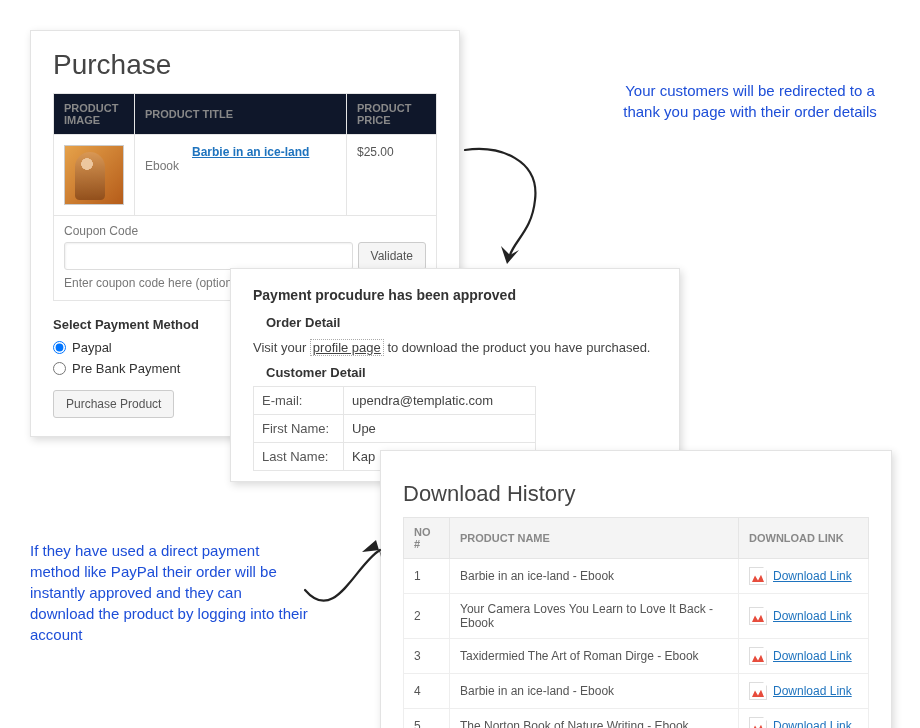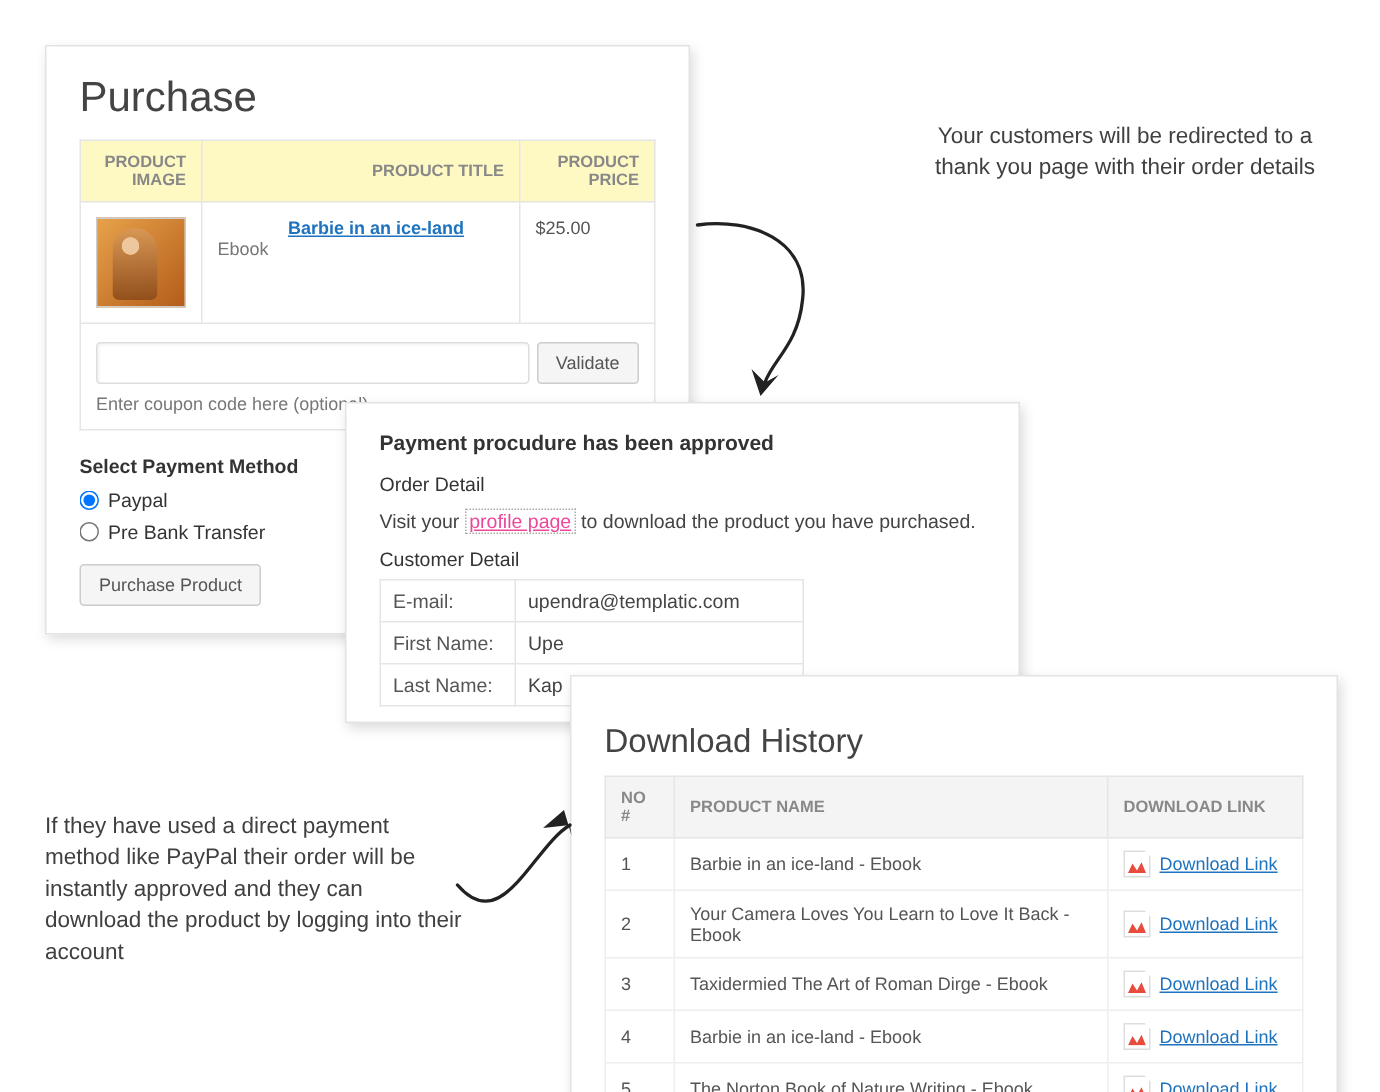--- a/index.html
+++ b/index.html
@@ -36,24 +36,24 @@
     color: #444;
     margin: 0 0 12px 0;
   }
   table.product {
     width:100%;
     border-collapse: collapse;
     font-size: 12px;
     color:#555;
   }
   table.product th {
-    text-align:right;
+    text-align:left;
     padding:8px 10px;
     border:1px solid #e5e5e5;
-    background:#fef9c3;
+    background:#0f172a;
     font-weight: 700;
     color:#888;
     font-size:11px;
   }
   table.product td {
     padding:10px;
     border:1px solid #e5e5e5;
     vertical-align: top;
   }
   .thumb {
@@ -113,37 +113,37 @@
   .radio-row input { margin:0; }
 
   
   #approved-card {
     left: 230px;
     top: 268px;
     width: 450px;
     padding-bottom: 10px;
   }
   #approved-card h2 { font-size:14px; font-weight:700; margin:0 0 12px 0; }
-  #approved-card h3 { font-size:13px; font-weight:400; margin:8px 0 6px 0; }
+  #approved-card h3 { font-size:13px; font-weight:700; margin:8px 0 6px 13px; }
 
   table.simple {
     width:100%;
     border-collapse: collapse;
     font-size:13px;
     color:#444;
   }
   table.simple th, table.simple td {
     border:1px solid #e5e5e5;
     padding:6px 8px;
     text-align:left;
     font-weight:400;
   }
   table.simple th { color:#555; }
   .visit-line { font-size:13px; color:#444; margin:10px 0; }
-  .visit-line .plink { color:#ec4899; text-decoration: underline; border:1px dotted #aaa; padding:0 2px;}
+  .visit-line .plink { color:#404040; text-decoration: underline; border:1px dotted #aaa; padding:0 2px;}
 
   
   #history-card {
     left: 380px;
     top: 450px;
     width: 512px;
     padding-bottom:14px;
   }
   #history-card h1 {
     font-size:22px;
@@ -189,21 +189,21 @@
     content:"";
     position:absolute; right:-2px; top:-2px; width:0;height:0;
     border-top:6px solid #fff; border-left:6px solid transparent;
   }
   a.dlink { color:#1e73be; text-decoration: underline; font-size:12px; }
 
   
   .anno {
     position:absolute;
     font-size:15px;
-    color:#404040;
+    color:#1d4ed8;
     line-height:1.4;
     text-align:left;
   }
   #anno-top { left:620px; top:80px; width:260px; text-align:center; }
   #anno-left { left:30px; top:540px; width:280px; }
 
   
   svg.arrow { position:absolute; overflow:visible; }
   svg.arrow path { stroke:#222; stroke-width:2.2; fill:none; stroke-linecap:round; }
   svg.arrow .head { fill:#222; stroke:none; }
@@ -232,35 +232,36 @@
           <span class="subtle">Ebook</span>
         </td>
         <td style="width:90px;">
           <span>$25.00</span>
         </td>
       </tr>
     </tbody>
   </table>
 
   <div class="coupon-box">
+    <div>Coupon Code</div>
     <div class="coupon-row">
       <input type="text" style="">
       <button class="btn">Validate</button>
     </div>
     <div>Enter coupon code here (optional)</div>
   </div>
 
   <h3>Select Payment Method</h3>
   <label class="radio-row">
     <input type="radio" name="pm" checked="" style="">
     <span>Paypal</span>
   </label>
   <label class="radio-row">
     <input type="radio" name="pm" style="">
-    <span>Pre Bank Transfer</span>
+    <span>Pre Bank Payment</span>
   </label>
 
   <div style="margin-top:14px;">
     <button class="btn">Purchase Product</button>
   </div>
 </div>
 
 <div id="approved-card" class="card">
   <h2>Payment procudure has been approved</h2>
   <h3>Order Detail</h3>

